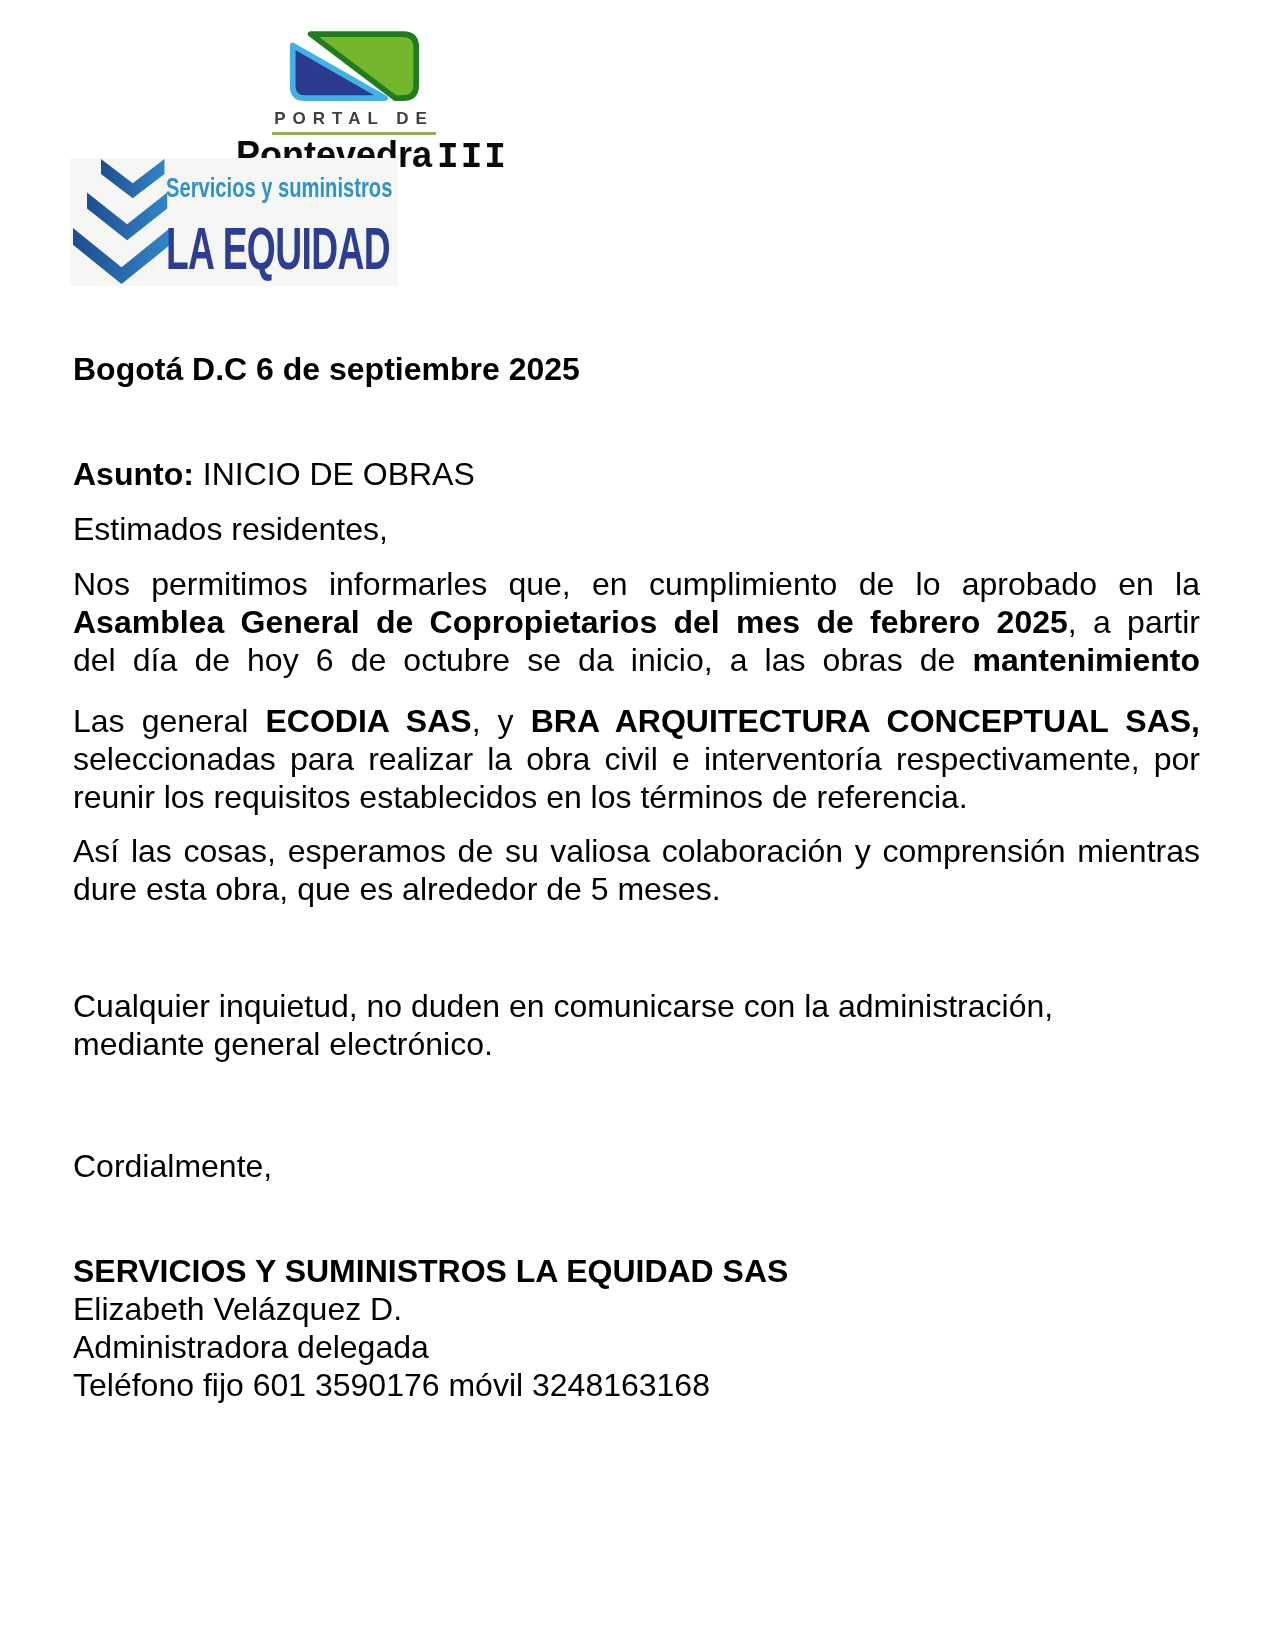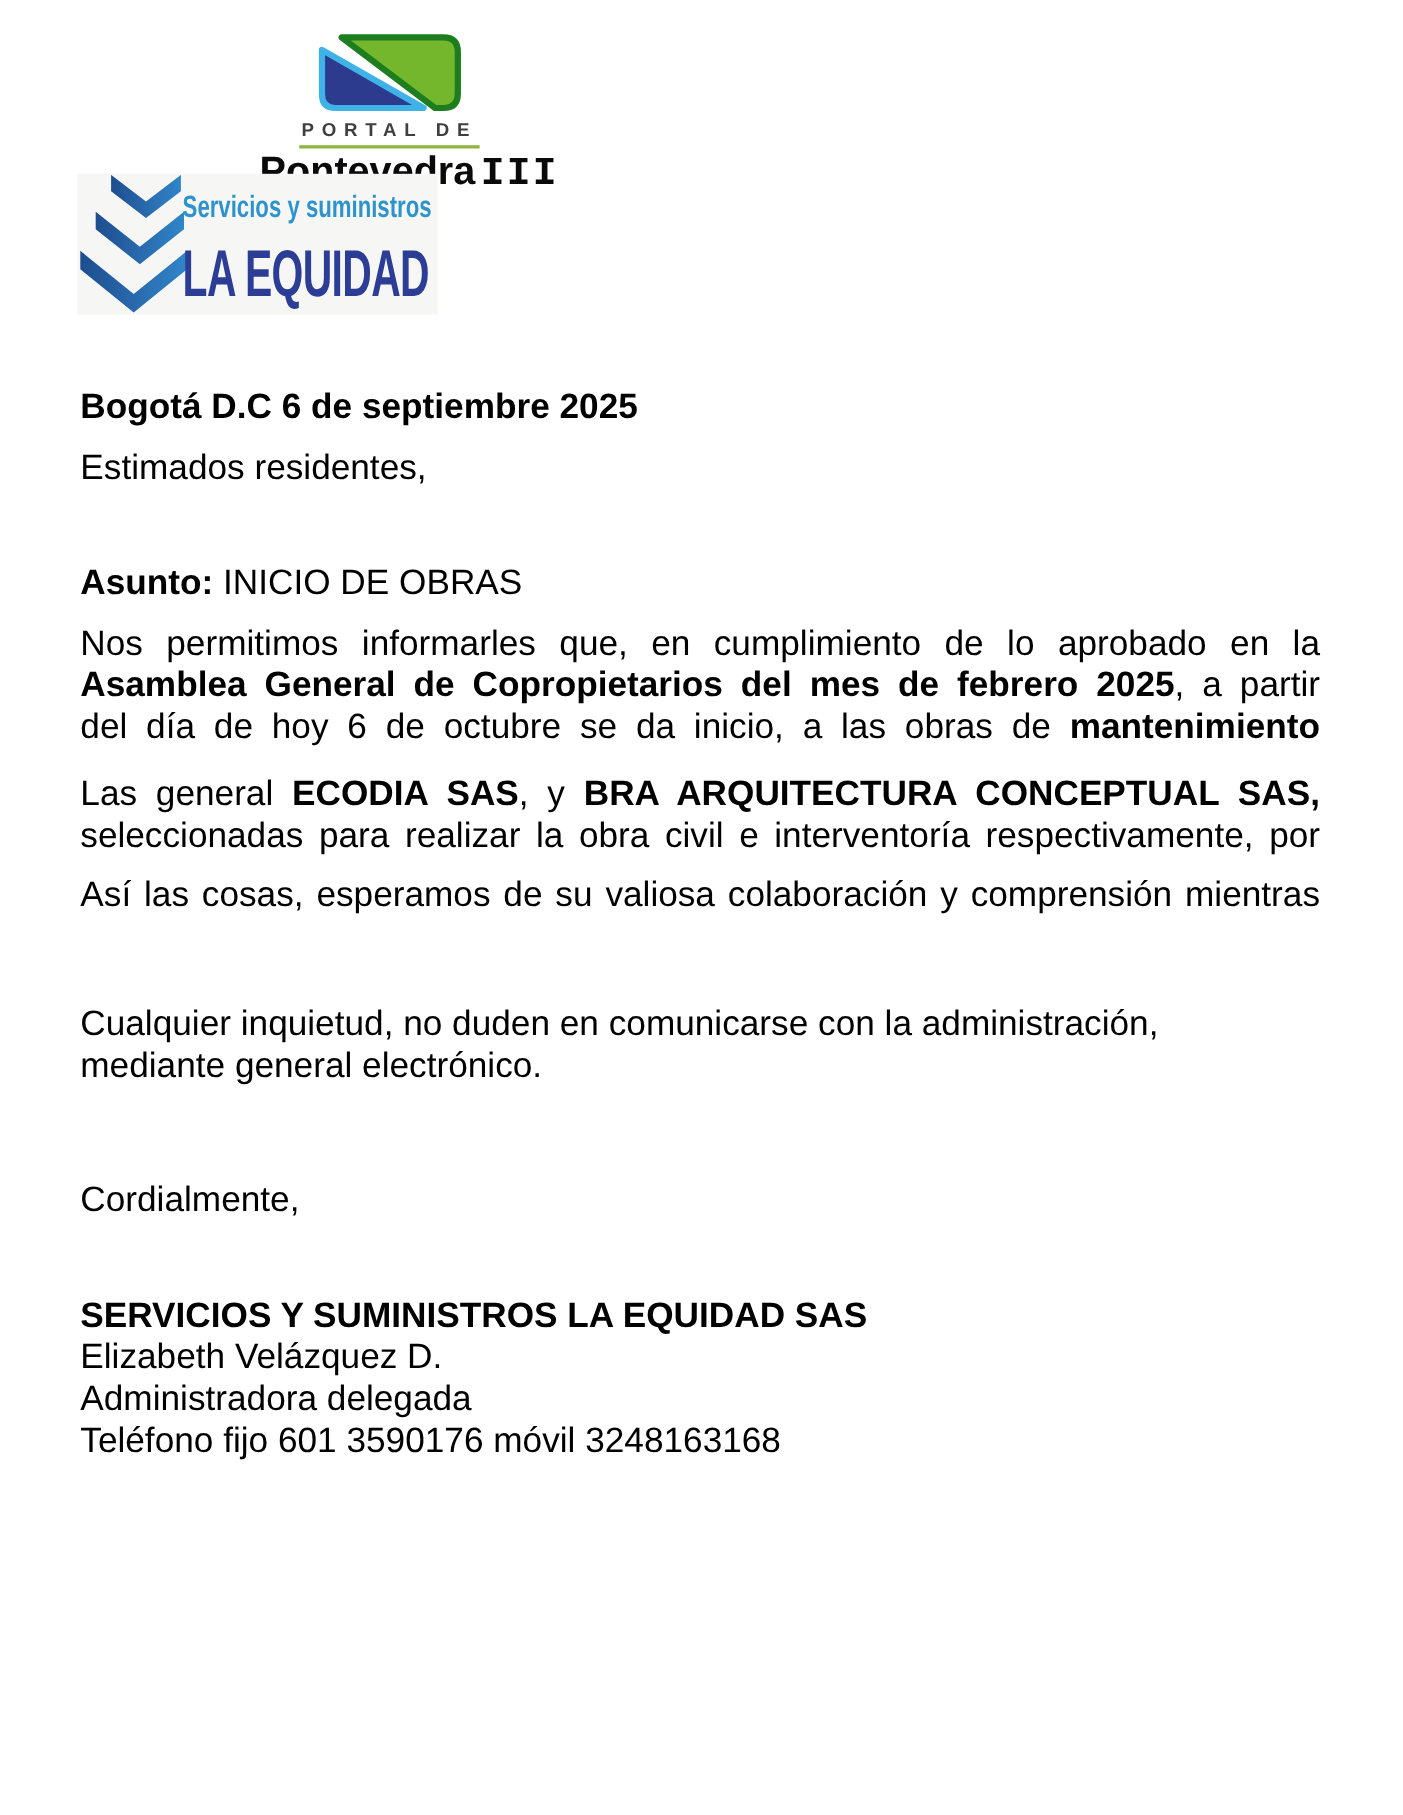--- a/index.html
+++ b/index.html
@@ -81,37 +81,39 @@
         <div class="eq-brand">LA EQUIDAD</div>
       </div>
     </div>
 
   </div>
 
   <div class="letter">
 
     <div class="ln date">Bogotá D.C 6 de septiembre 2025</div>
 
+    <div class="ln subject"><span class="b">Asunto:</span><span> INICIO DE OBRAS</span></div>
+
     <div class="ln salutation">Estimados residentes,</div>
-
-    <div class="ln subject"><span class="b">Asunto:</span><span> INICIO DE OBRAS</span></div>
 
     <div class="p1">
       <div class="ln just"><span>Nos permitimos informarles que, en cumplimiento de lo aprobado en la</span></div>
       <div class="ln just"><span class="b">Asamblea General de Copropietarios del mes de febrero 2025</span><span>, a partir</span></div>
       <div class="ln just"><span>del día de hoy 6 de octubre se da inicio, a las obras de </span><span class="b">mantenimiento</span></div>
     </div>
 
     <div class="p2">
       <div class="ln just"><span>Las general </span><span class="b">ECODIA SAS</span><span>, y </span><span class="b">BRA ARQUITECTURA CONCEPTUAL SAS,</span></div>
       <div class="ln just"><span>seleccionadas para realizar la obra civil e interventoría respectivamente, por</span></div>
+      <div class="ln"><span>reunir los requisitos establecidos en los términos de referencia.</span></div>
     </div>
 
     <div class="p3">
       <div class="ln just"><span>Así las cosas, esperamos de su valiosa colaboración y comprensión mientras</span></div>
+      <div class="ln"><span>dure esta obra, que es alrededor de 5 meses.</span></div>
     </div>
 
     <div class="p4">
       <div class="ln"><span>Cualquier inquietud, no duden en comunicarse con la administración,</span></div>
       <div class="ln"><span>mediante general electrónico.</span></div>
     </div>
 
     <div class="ln closing">Cordialmente,</div>
 
     <div class="signature">

